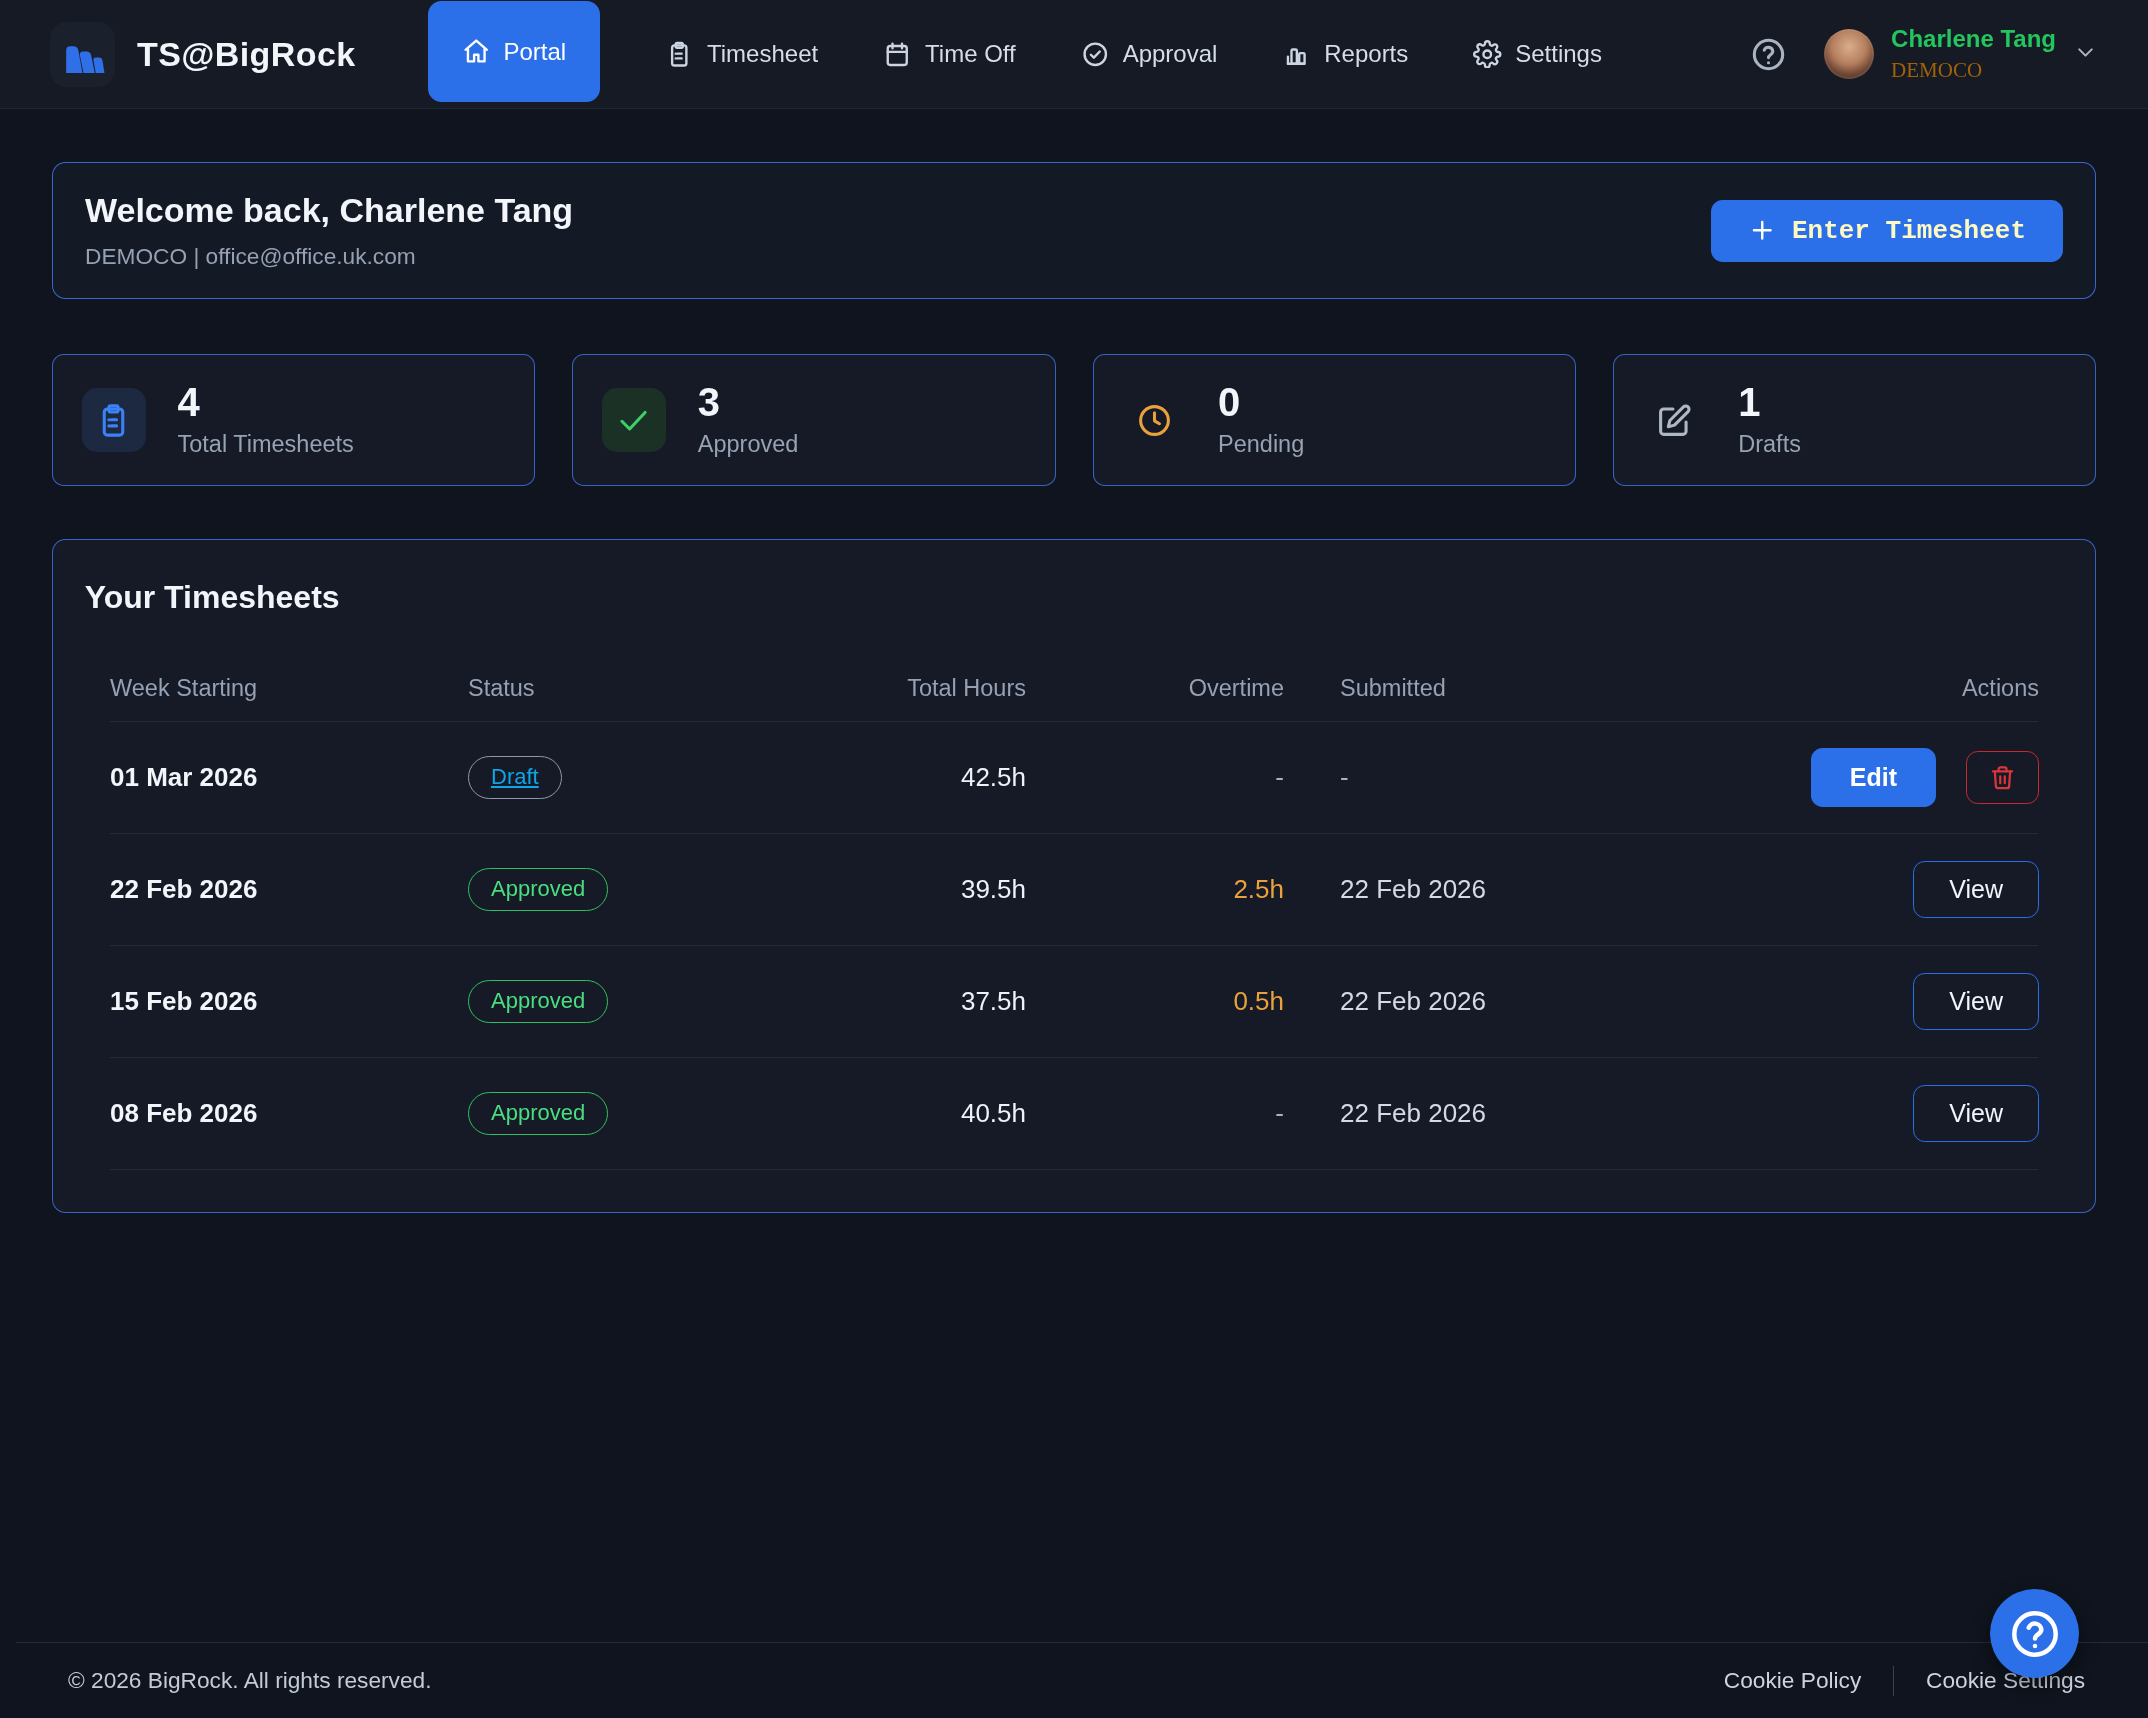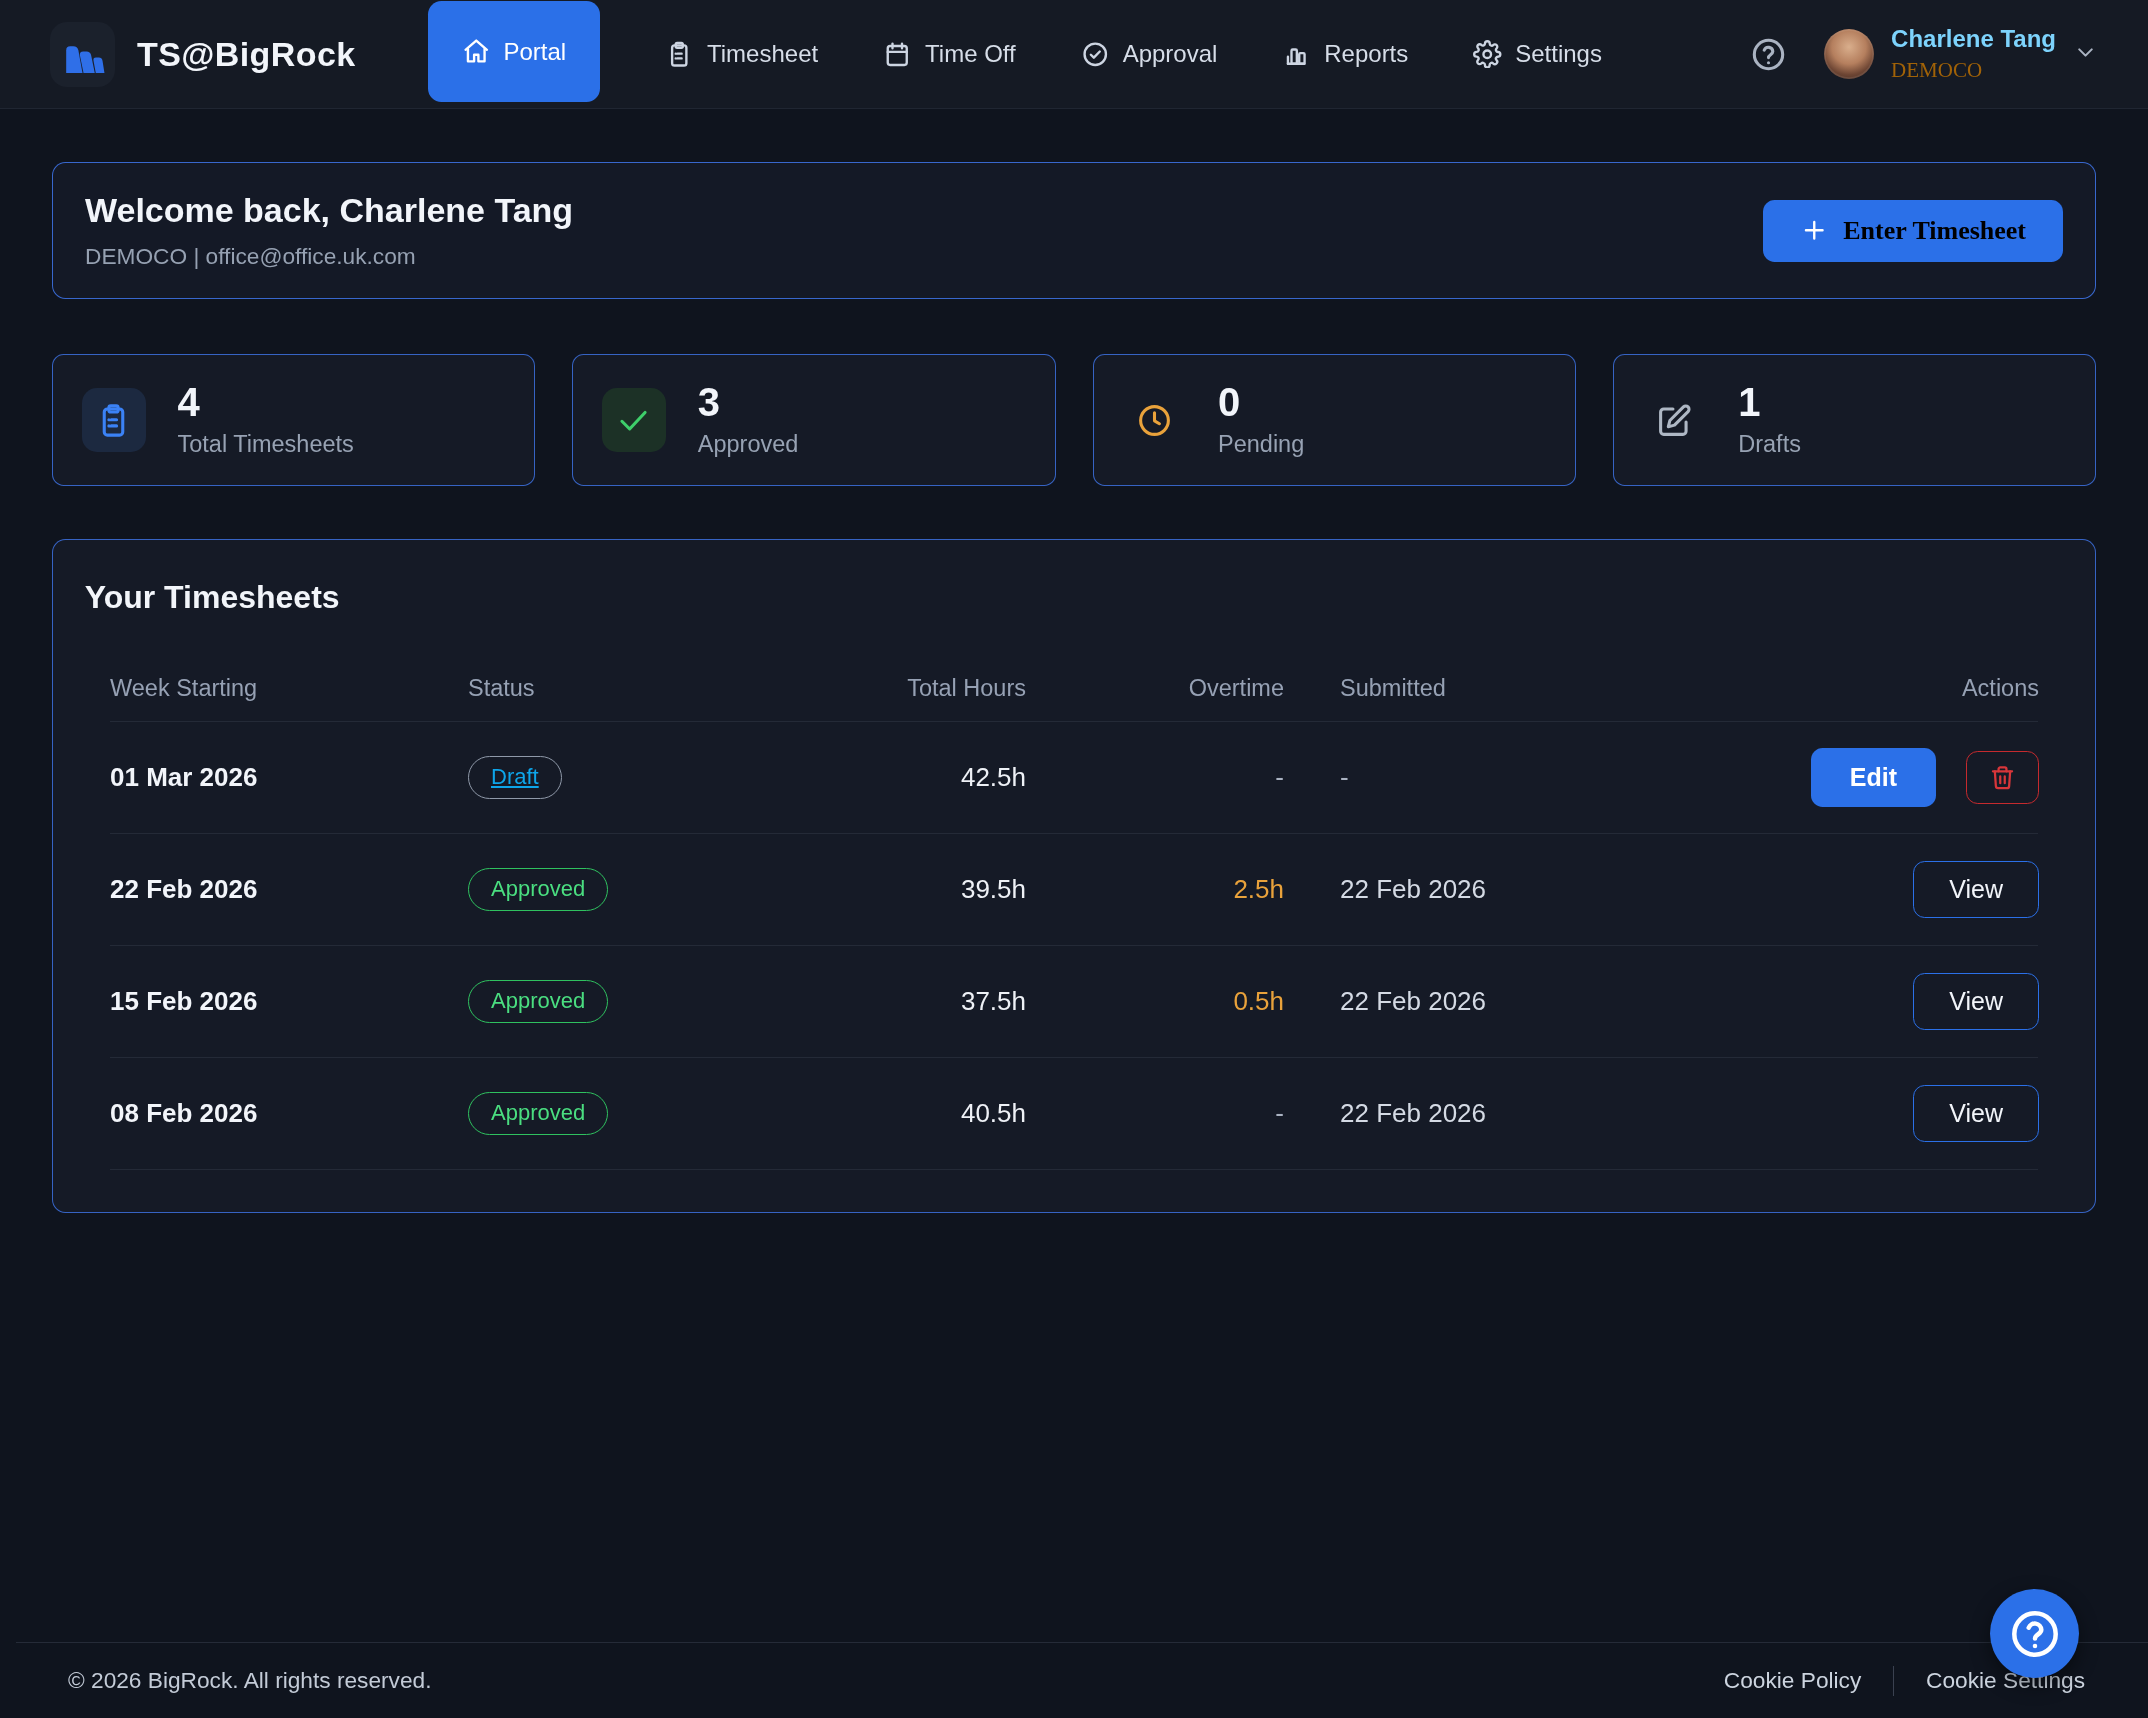--- a/index.html
+++ b/index.html
@@ -33,35 +33,35 @@
   .nav-right { margin-left:auto; display:flex; align-items:center; gap:37px; }
   .help-btn { background:none; border:none; cursor:pointer; display:flex; }
   .help-btn svg { width:37px; height:37px; stroke:#aab3c2; }
   .user-chip { display:flex; align-items:center; gap:17px; cursor:pointer; }
   .avatar {
     width:50px; height:50px; border-radius:50%;
     background:radial-gradient(circle at 50% 36%, #d9ae8c 0%, #b57f5e 42%, #6e4634 68%, #35231d 100%);
     box-shadow:inset 0 0 0 1.7px rgba(255,255,255,.08);
   }
   .user-text { display:flex; flex-direction:column; gap:5px; }
-  .user-name { font-size:24px; font-weight:bold; color:#7dd3fc; }
+  .user-name { font-size:24px; font-weight:bold; color:#22c55e; }
   .user-company { font-size:21px; color:#a16207;font-family:Liberation Serif, serif; }
   .chevron svg { width:25px; height:25px; stroke:#aab3c2; }
   
   .content { padding:53px 52px 0 52px; }
   .banner {
     border:1.7px solid rgba(62,118,235,.85); border-radius:13.4px; background:#141926;
     height:137px; display:flex; align-items:center; justify-content:space-between;
     padding:0 32px;
   }
   .banner-title { font-size:34px; font-weight:bold; margin-bottom:13.4px; }
   .banner-sub { font-size:22.7px; color:#96a1b2; }
   .cta-btn {
-    background:#2b70e8; color:#000000; border:none; border-radius:11.7px; cursor:pointer;
-    height:62px; padding:0 37px; font-size:26px; font-weight:bold; font-family:Liberation Serif, serif;
+    background:#2b70e8; color:#fef9c3; border:none; border-radius:11.7px; cursor:pointer;
+    height:62px; padding:0 37px; font-size:26px; font-weight:bold; font-family:Liberation Mono, monospace;
     display:flex; align-items:center; gap:15px;
   }
   .cta-btn svg { width:28.5px; height:28.5px; stroke:#fff; }
   
   .stats { display:flex; gap:37px; margin-top:55px; }
   .stat-card {
     flex:1; height:132px; border:1.7px solid rgba(62,118,235,.8); border-radius:11.7px;
     background:#151a26; display:flex; align-items:center; padding:0 28.5px; gap:32px;
   }
   .stat-iconbox { width:64px; height:64px; border-radius:15px;

